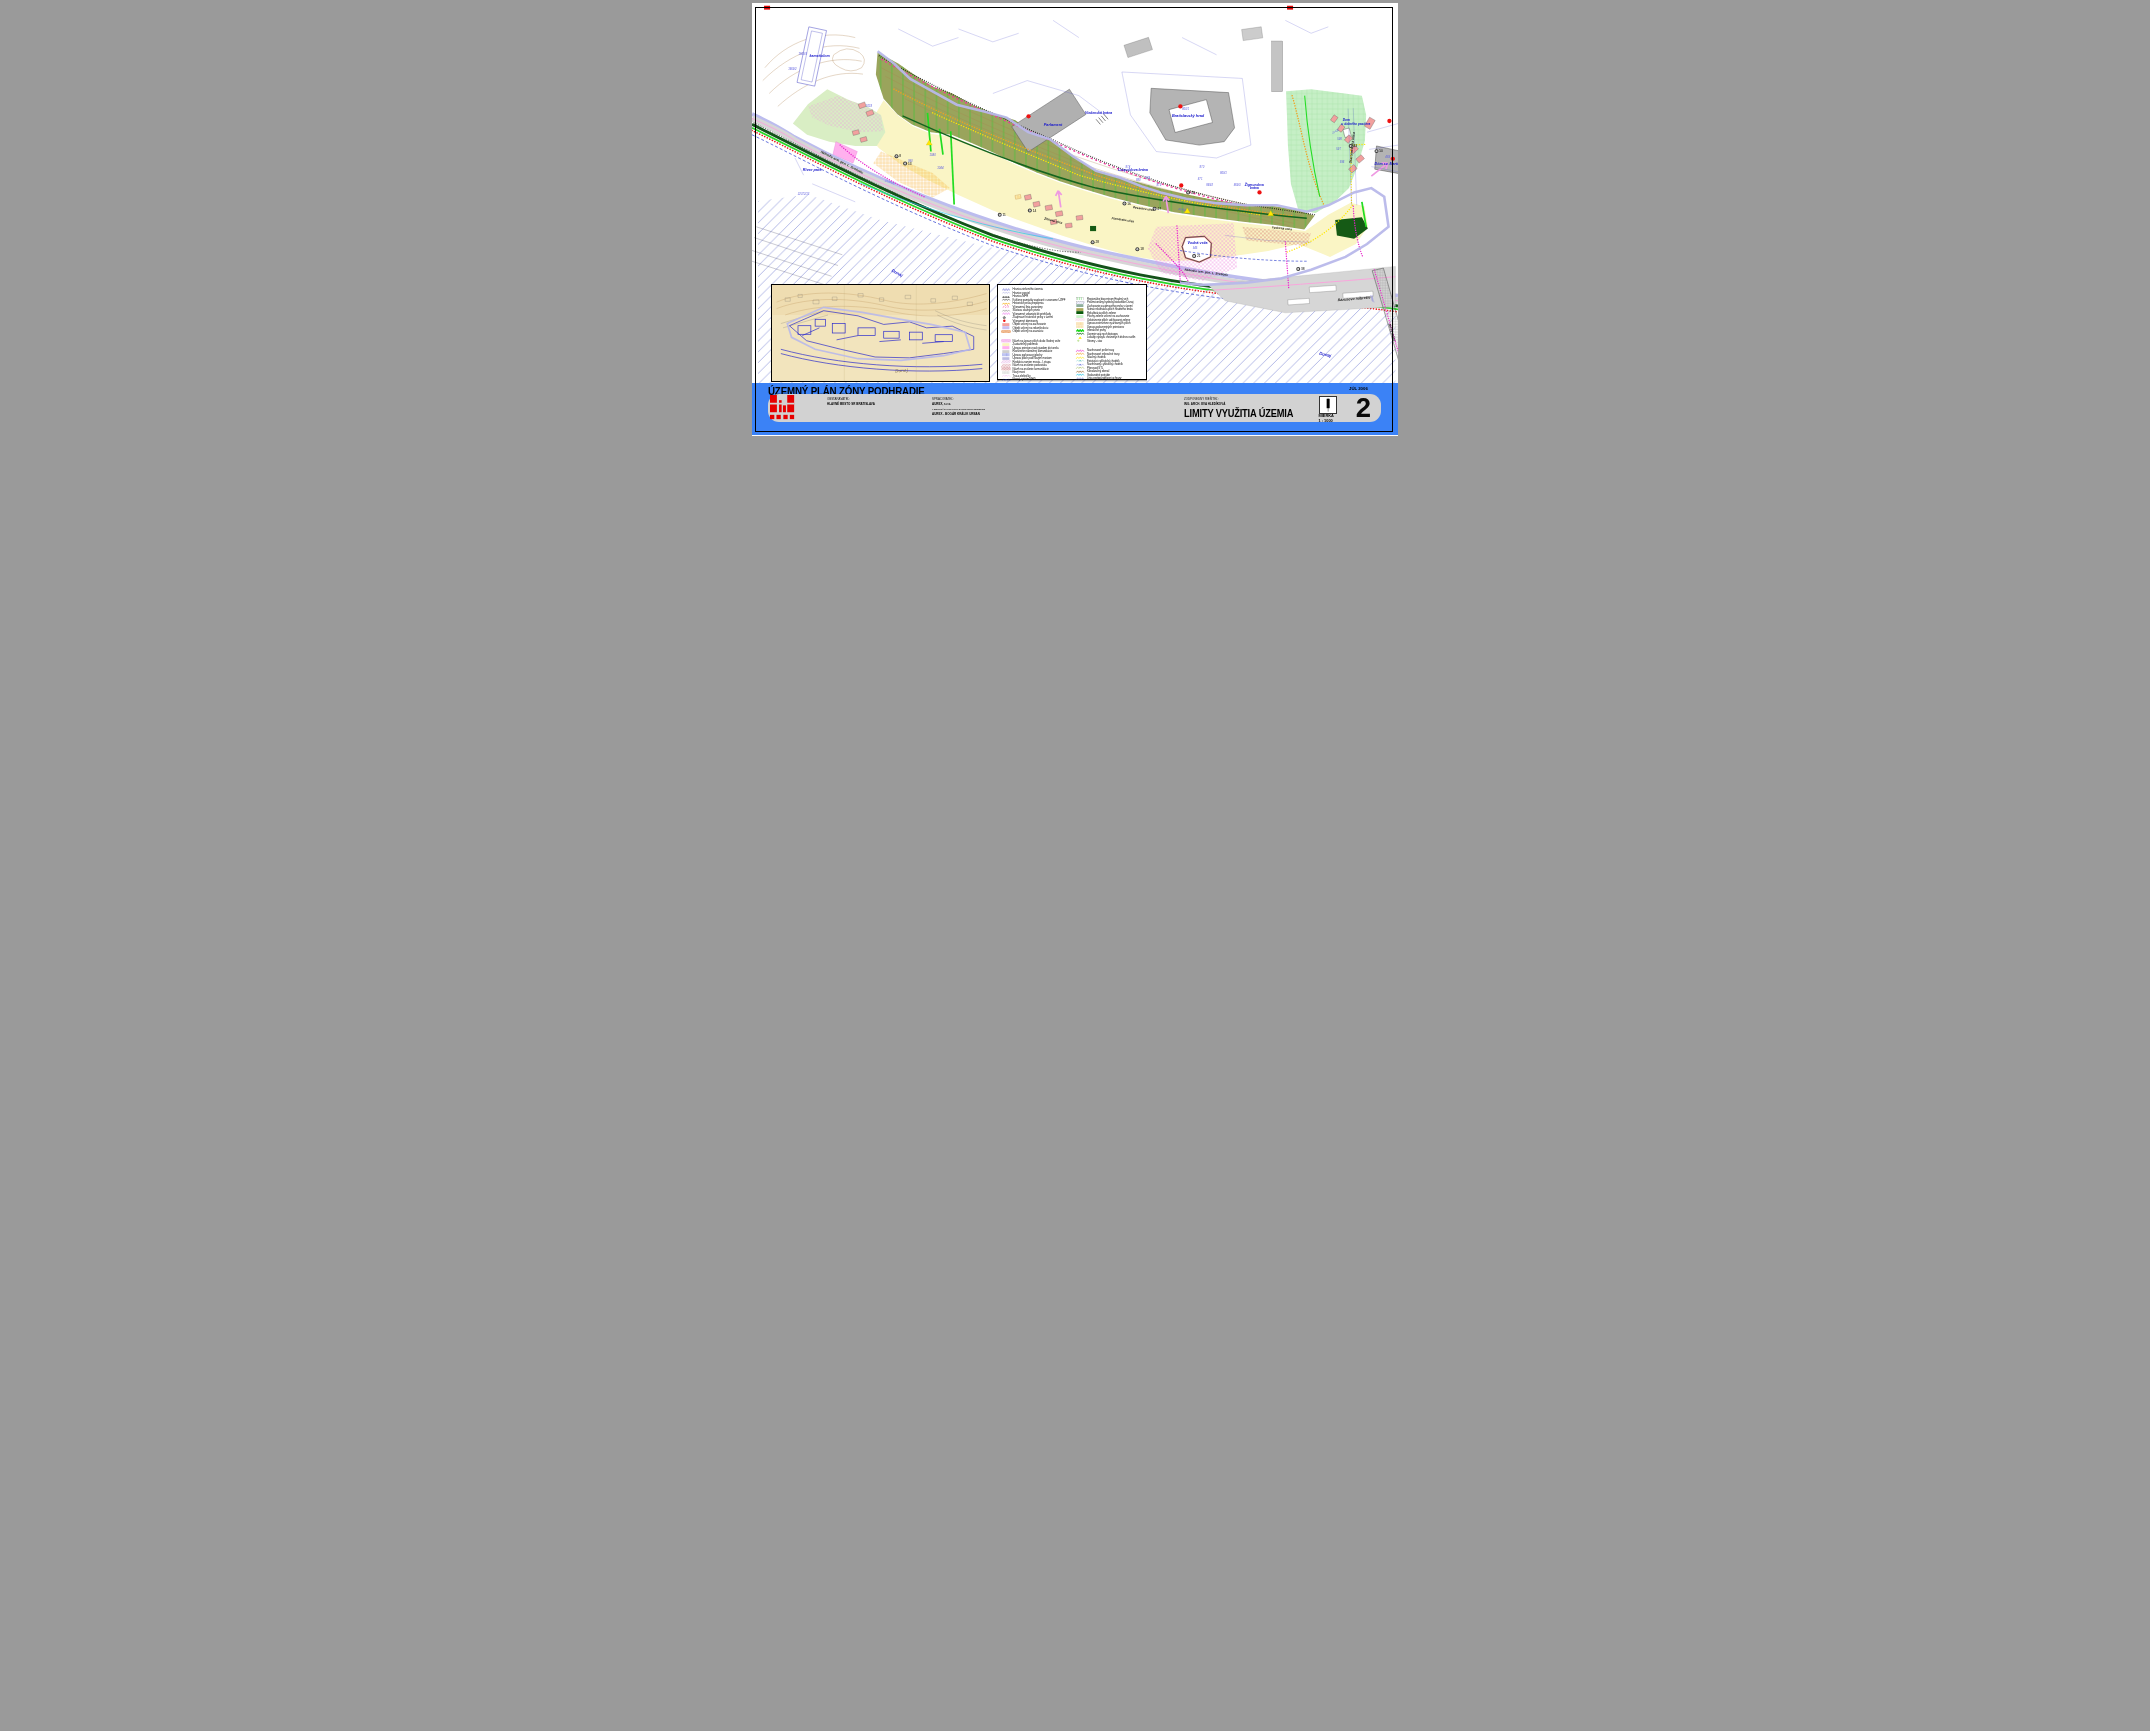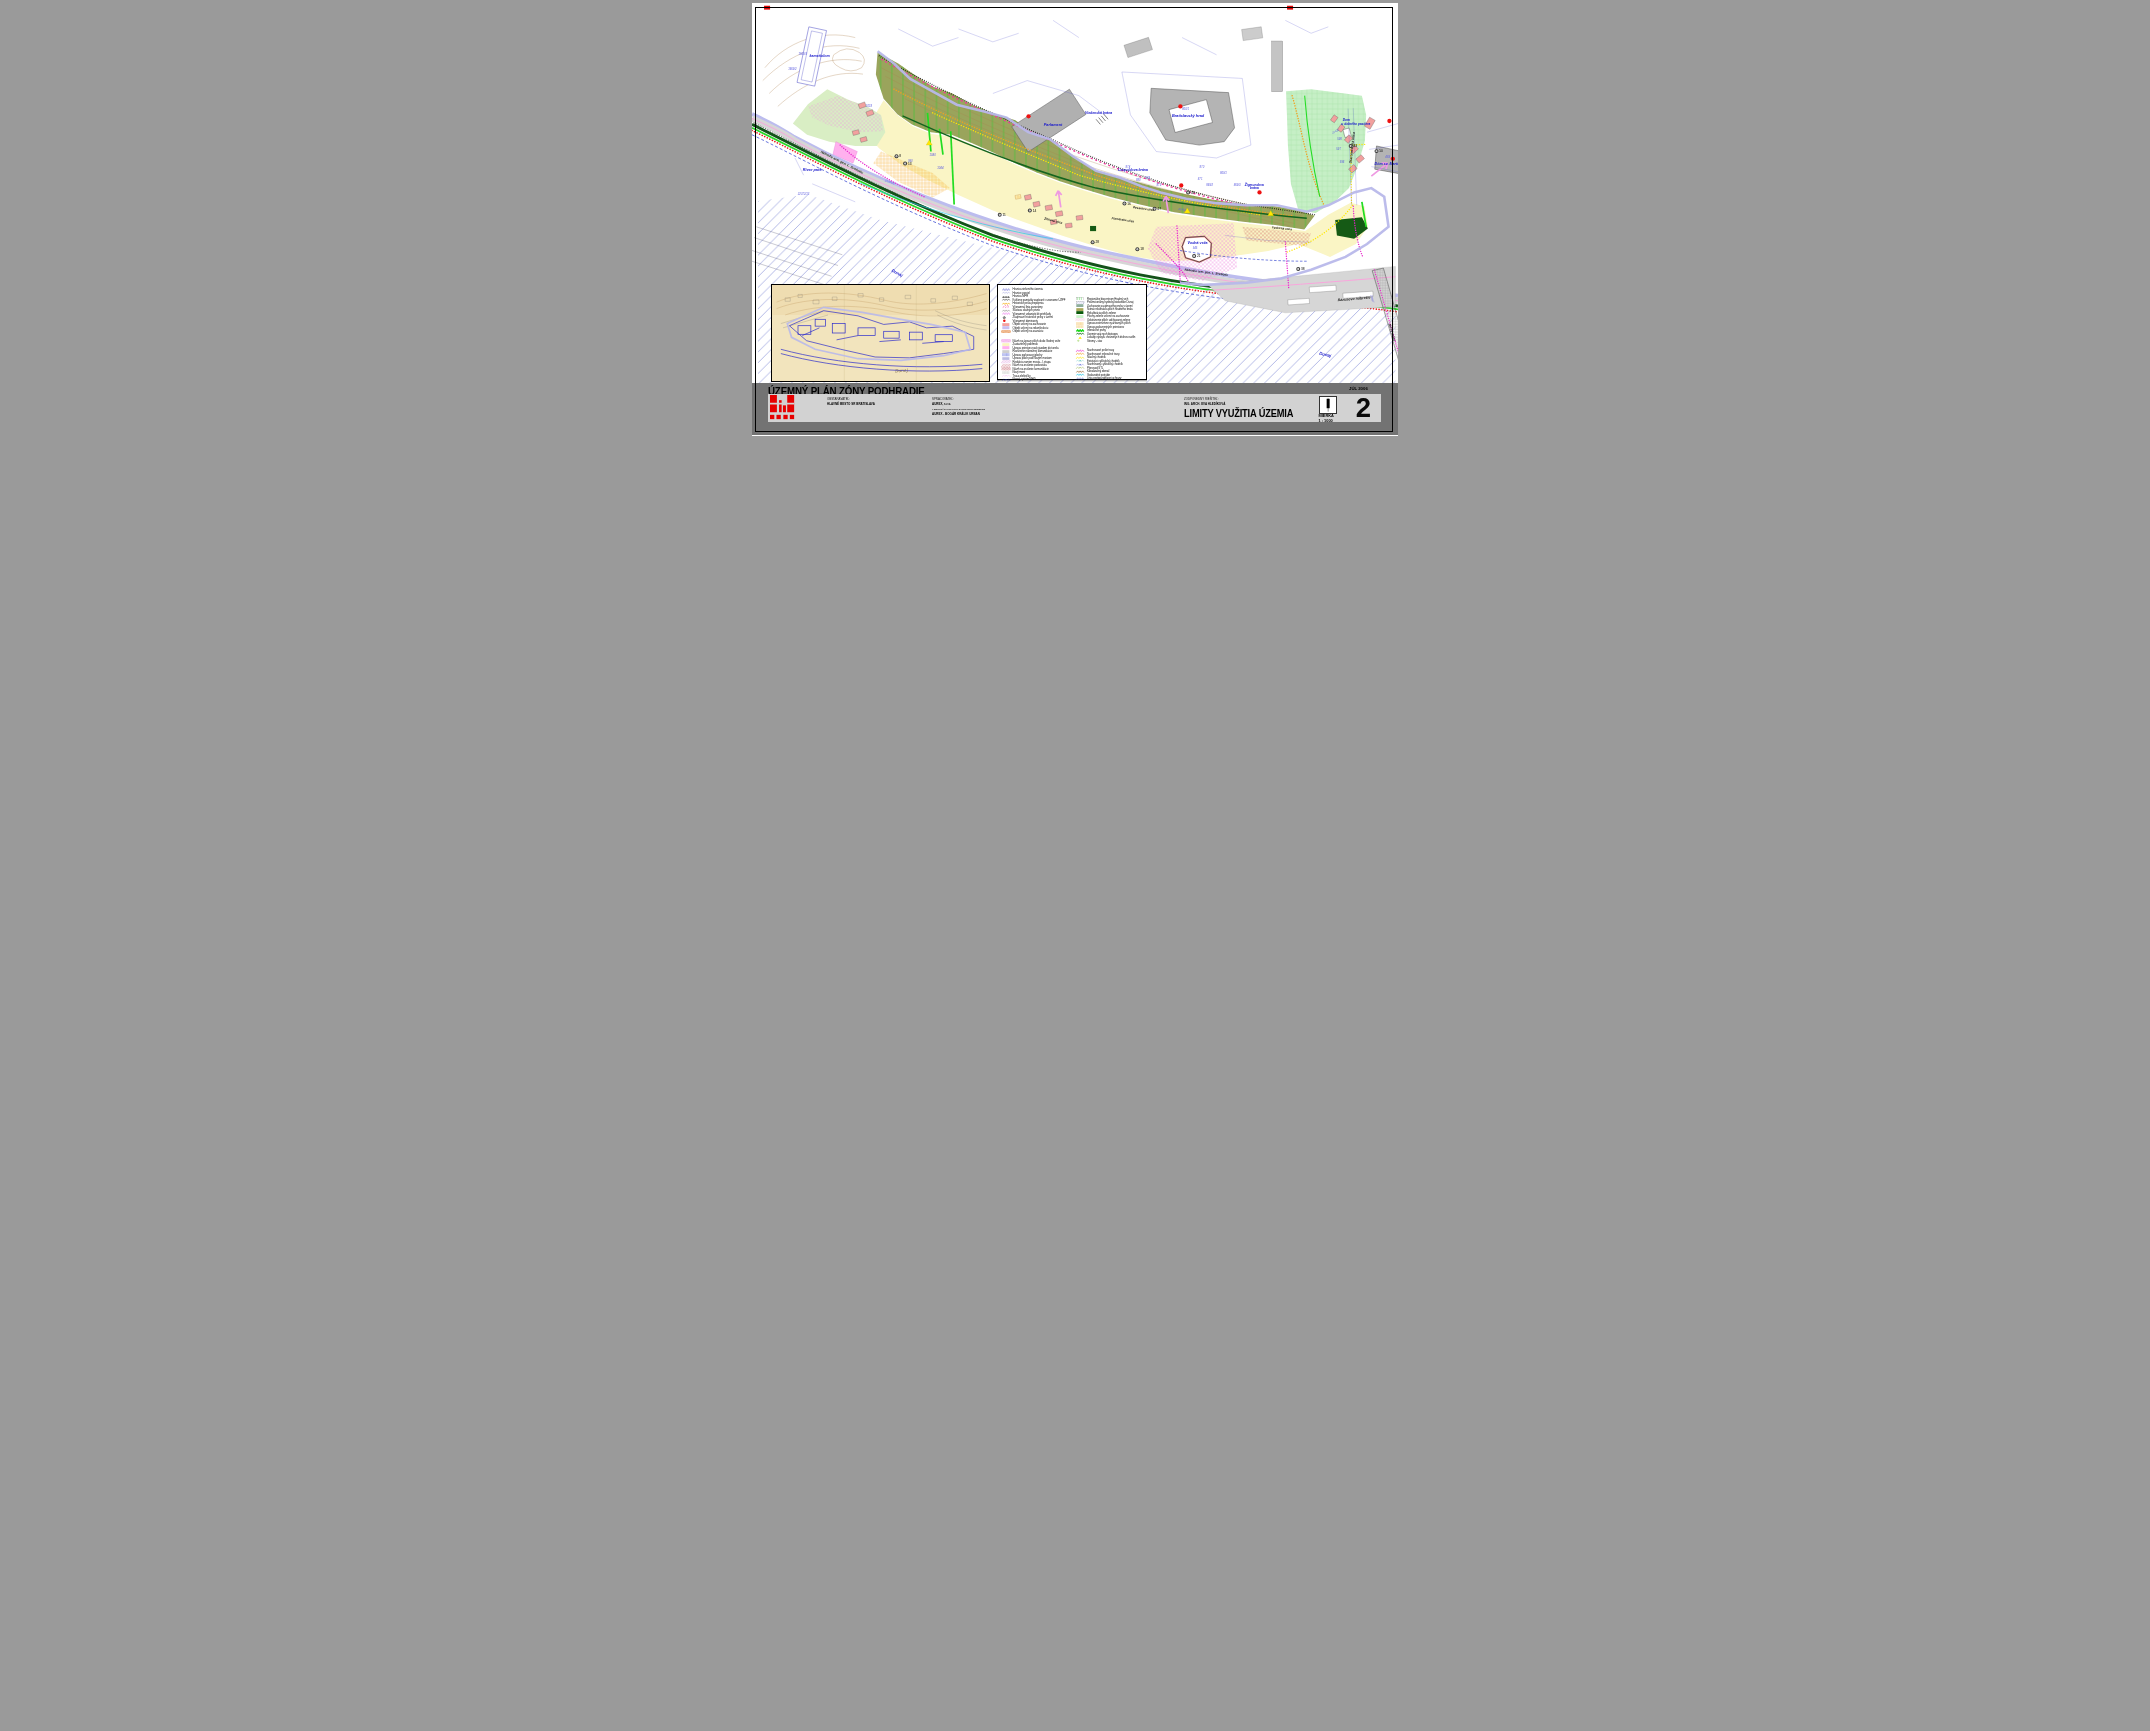--- a/index.html
+++ b/index.html
@@ -14,25 +14,25 @@
   .legend-item{display:flex;align-items:center;height:3.5px;white-space:nowrap;}
   .legend-item.gap{margin-top:6px;}
   .legend-item span{font-size:2.8px;letter-spacing:-0.1px;color:#111;}
   .sw{width:10.3px;height:3.4px;flex:0 0 10.3px;margin-right:1.7px;}
   
   .inset-box{position:absolute;left:19px;top:281px;width:217px;height:96px;background:#f2e4bd;
     border:0.6px solid #000;z-index:5;overflow:hidden;}
   .inset-box .river-label{position:absolute;left:123px;top:83px;font-size:4.3px;color:#7a6a50;
     font-style:italic;font-family:"DejaVu Serif",serif;transform:rotate(-5deg);}
   
-  .title-block{position:absolute;left:0;top:380px;width:766px;height:52px;background:#737373;z-index:6;}
+  .title-block{position:absolute;left:0;top:380px;width:766px;height:52px;background:#3b82f6;z-index:6;}
   .main-title{position:absolute;left:16.3px;top:0.9px;font-size:11.6px;font-weight:bold;color:#000;
     transform:scaleX(.84);transform-origin:left;white-space:nowrap;letter-spacing:-0.2px;}
   .date-label{position:absolute;left:597px;top:2.6px;font-size:4.3px;font-weight:bold;color:#000;}
-  .gray-bar{position:absolute;left:15.5px;top:10.3px;width:613px;height:28px;background:#d2d2d2;}
+  .gray-bar{position:absolute;left:15.5px;top:10.3px;width:613px;height:28px;background:#d2d2d2;border-radius:11px;}
   .logo{position:absolute;left:2.6px;top:1.7px;}
   .tb-label{position:absolute;font-size:3.2px;color:#111;transform:scaleX(.9);transform-origin:left;white-space:nowrap;}
   .tb-value{position:absolute;font-size:3.4px;font-weight:bold;color:#000;transform:scaleX(.88);transform-origin:left;white-space:nowrap;}
   .tb-note{position:absolute;font-size:2.2px;font-weight:bold;color:#111;transform:scaleX(.92);transform-origin:left;white-space:nowrap;}
   .drawing-title{position:absolute;left:416px;top:13px;font-size:10.8px;font-weight:bold;color:#000;
     transform:scaleX(.86);transform-origin:left;white-space:nowrap;letter-spacing:-0.2px;}
   .north-box{position:absolute;left:551px;top:2.2px;width:16.3px;height:16px;background:#fff;border:0.4px solid #333;}
   .scale-label{position:absolute;left:551px;top:19.4px;font-size:3.9px;font-weight:bold;color:#000;}
   .scale-value{position:absolute;left:551px;top:24px;font-size:3.9px;font-weight:bold;color:#000;}
   .sheet-number{position:absolute;left:579px;top:-2.6px;width:34px;height:31px;font-size:27.5px;

